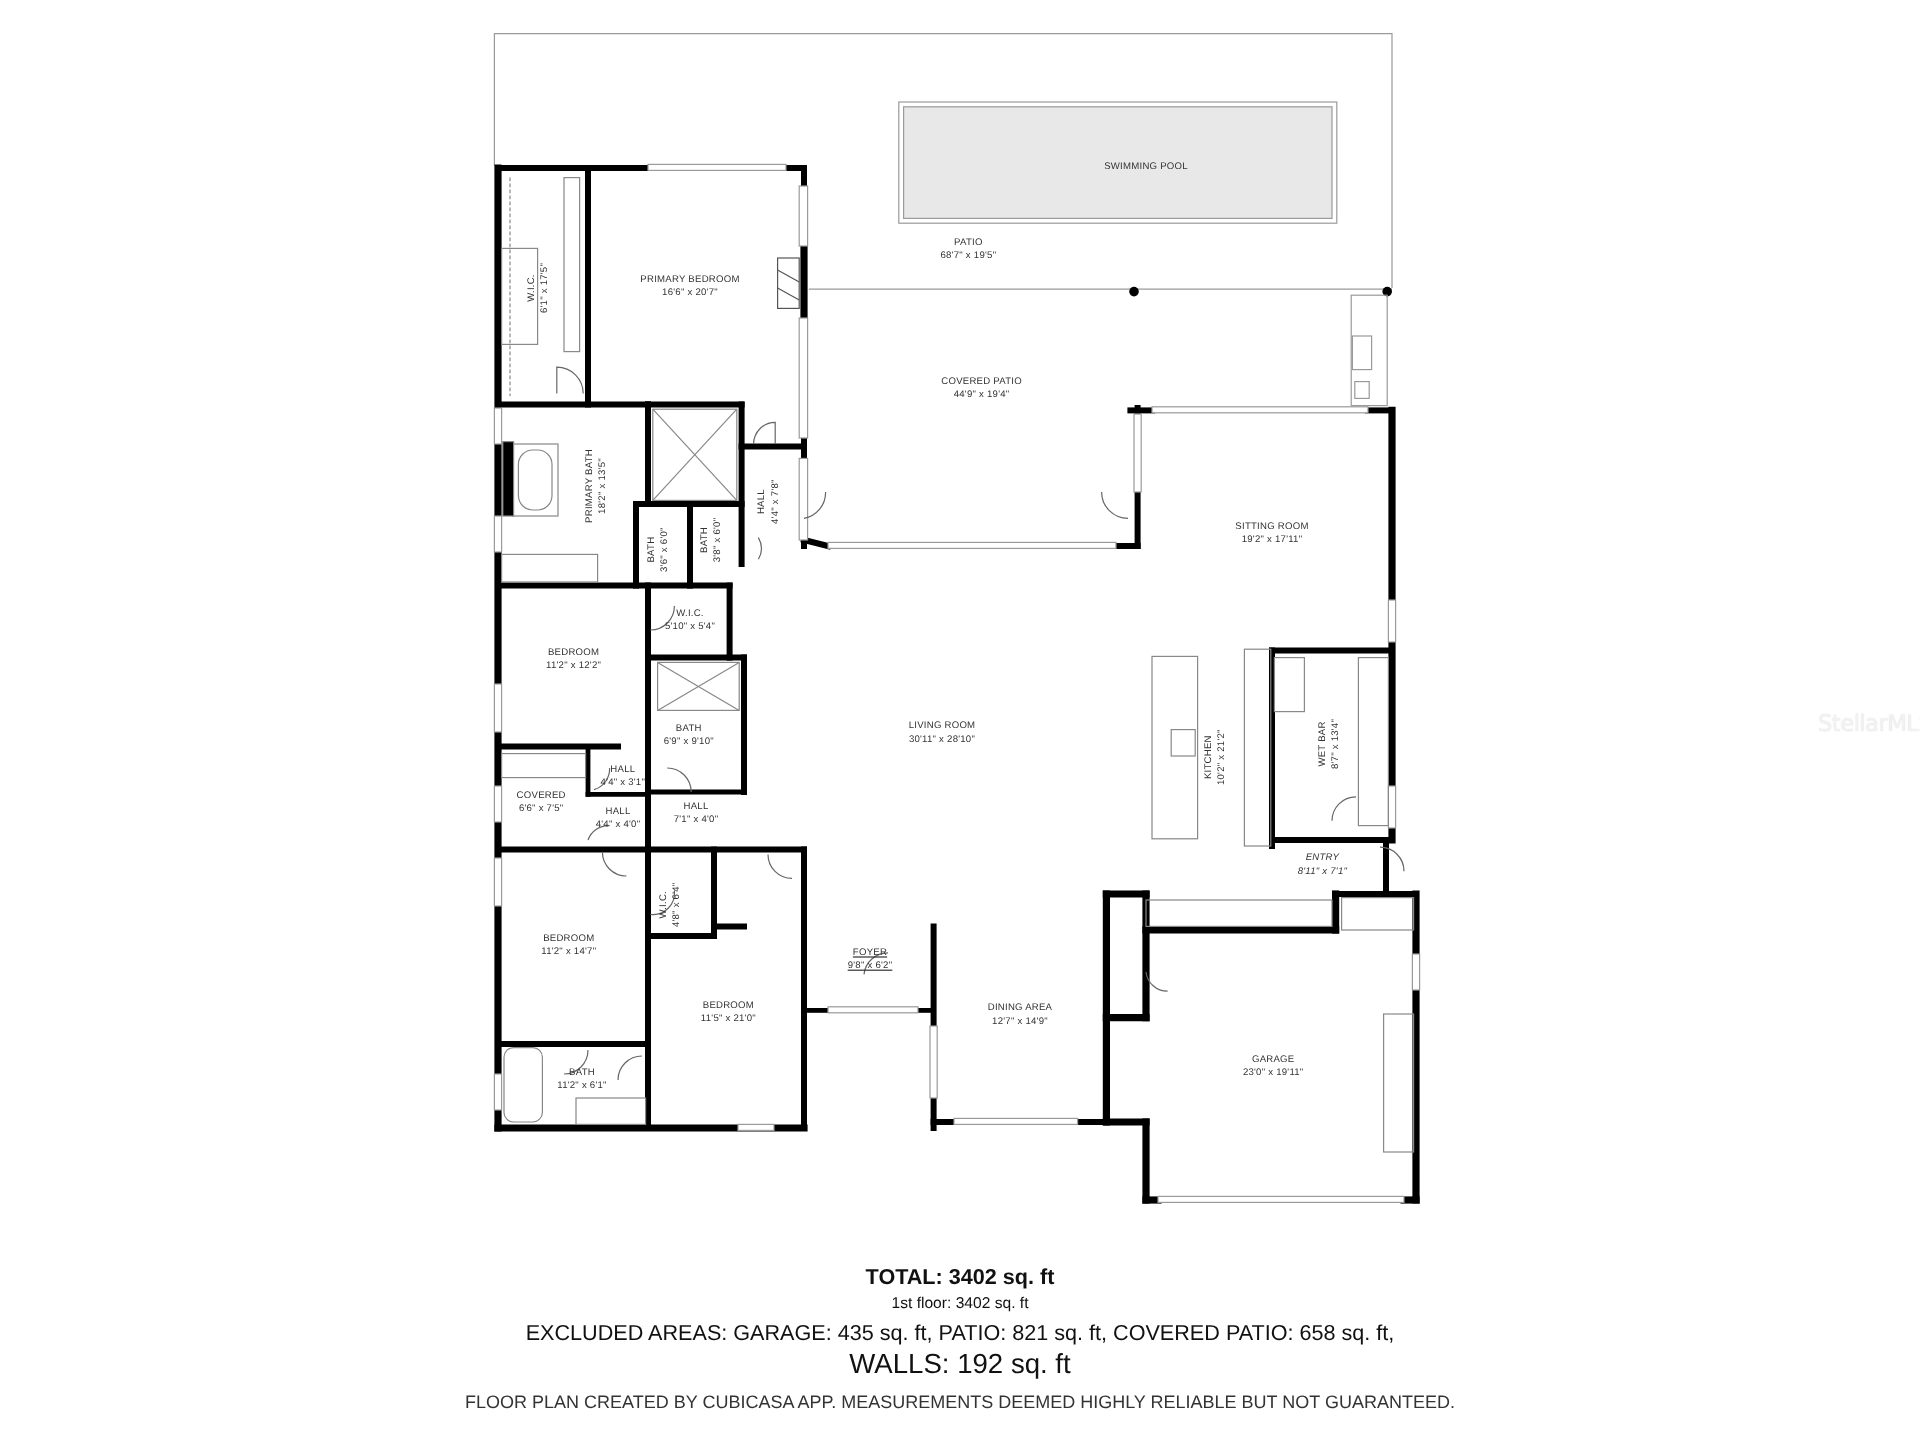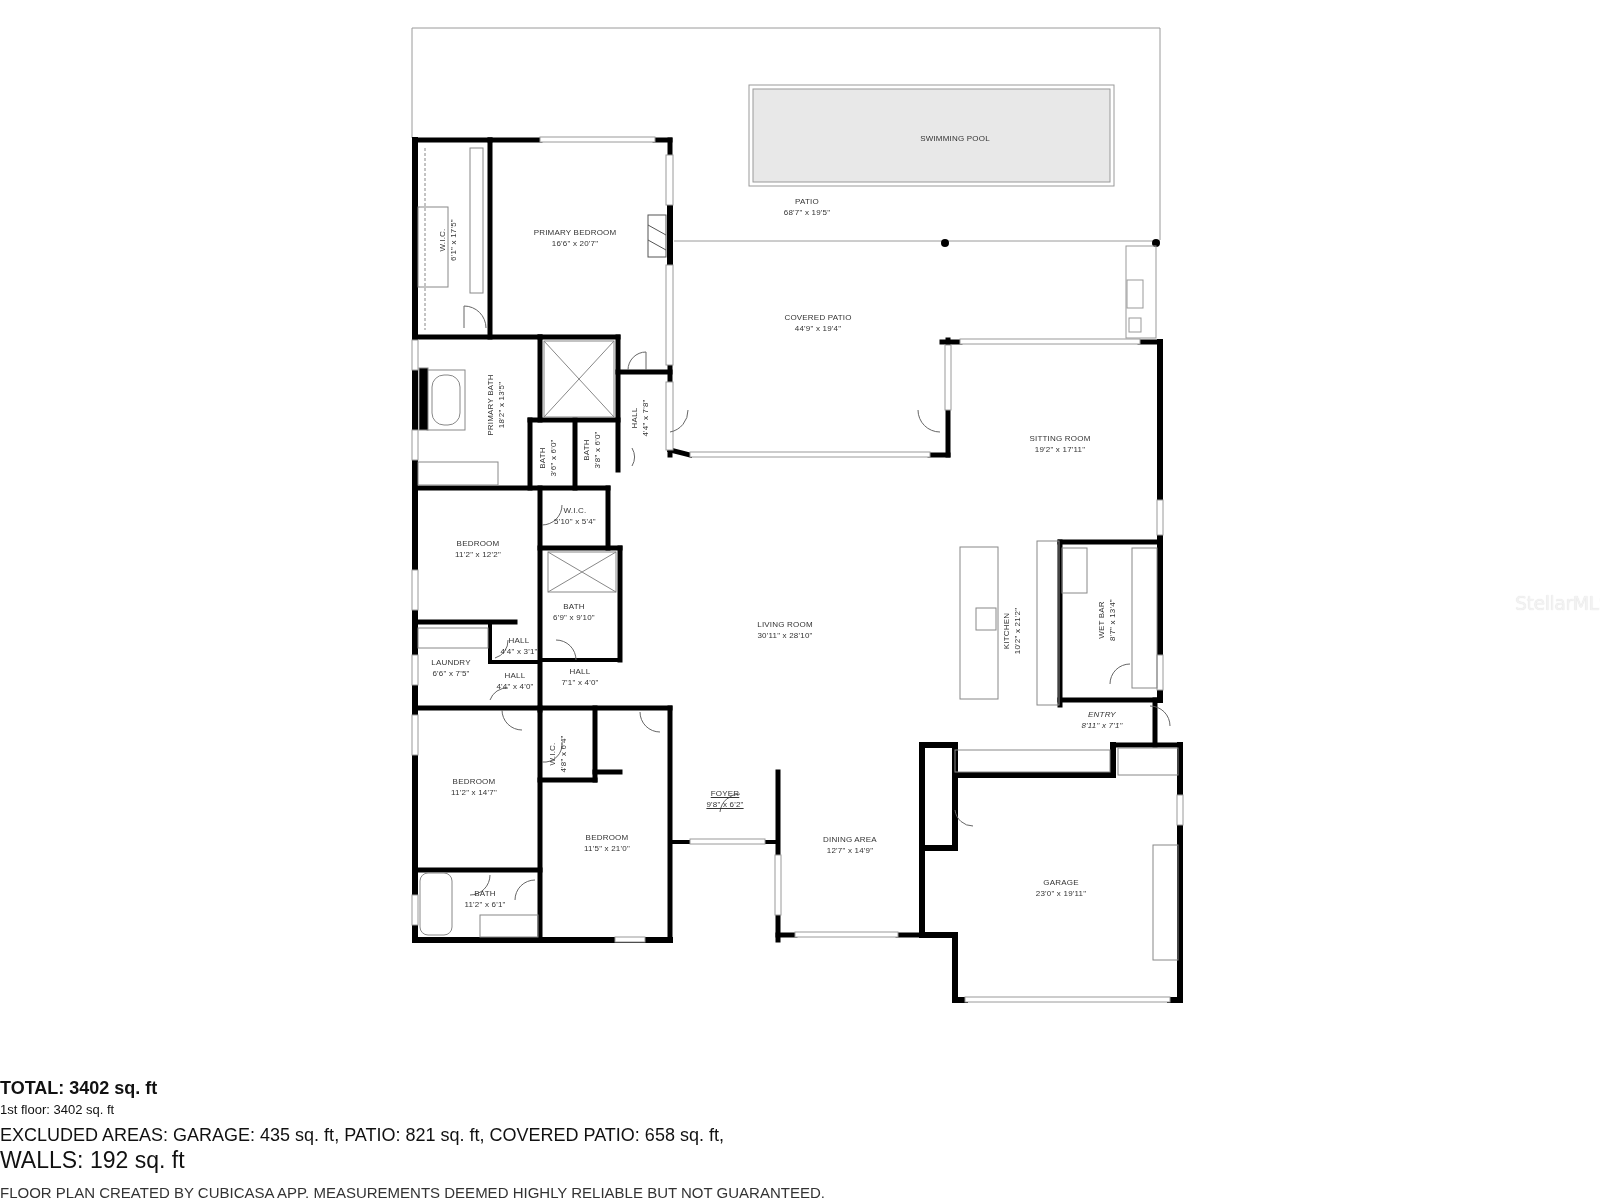--- a/index.html
+++ b/index.html
@@ -2,21 +2,21 @@
 <html><head>
 <meta charset="utf-8">
 <style>
   html, body { margin:0; padding:0; background:#ffffff; }
   body { width:1600px; height:1200px; position:relative; overflow:hidden;
          font-family:"Liberation Sans", "DejaVu Sans", sans-serif; color:#222; }
   #plan { position:absolute; left:0; top:0; width:1600px; height:1200px; }
   .room-label { position:absolute; text-align:center; font-size:8px; line-height:11px;
                 color:#333; letter-spacing:0.2px; white-space:nowrap; transform:translate(-50%,-50%); }
   .room-label.vert { transform:translate(-50%,-50%) rotate(-90deg); }
-  .summary { position:absolute; left:0; width:1600px; color:#111;margin-top:24px; }
+  .summary { position:absolute; left:0; width:1600px; text-align:center; color:#111; }
   .total { top:1054px; font-size:18px; font-weight:bold; }
   .floor { top:1078px; font-size:13px; }
   .excl { top:1101px; font-size:18px; }
   .walls { top:1123px; font-size:23px; }
   .disclaimer { top:1160px; font-size:15px; color:#333; }
   .watermark { position:absolute; left:1515px; top:592px; font-size:19px; color:#f2f2f2;
                font-family:"DejaVu Sans", sans-serif; letter-spacing:-0.5px;
                text-shadow:0 0 1px #d8d8d8; }
 </style>
 </head>
@@ -255,32 +255,32 @@
 </div>
 <div class="room-label" style="left:574px;top:612px;">
   <div>BATH</div>
   <div>6'9" x 9'10"</div>
 </div>
 <div class="room-label" style="left:519px;top:646px;">
   <div>HALL</div>
   <div>4'4" x 3'1"</div>
 </div>
 <div class="room-label" style="left:451px;top:668px;">
-  <div>LAUNDRY</div>
+  <div>COVERED</div>
   <div>6'6" x 7'5"</div>
 </div>
 <div class="room-label" style="left:515px;top:681px;">
   <div>HALL</div>
   <div>4'4" x 4'0"</div>
 </div>
 <div class="room-label" style="left:580px;top:677px;">
   <div>HALL</div>
   <div>7'1" x 4'0"</div>
 </div>
-<div class="room-label" style="left:785px;top:610px;margin-top:20px;">
+<div class="room-label" style="left:785px;top:610px;">
   <div>LIVING ROOM</div>
   <div>30'11" x 28'10"</div>
 </div>
 <div class="room-label vert" style="left:1012px;top:631px;">
   <div>KITCHEN</div>
   <div>10'2" x 21'2"</div>
 </div>
 <div class="room-label vert" style="left:1107px;top:620px;">
   <div>WET BAR</div>
   <div>8'7" x 13'4"</div>

